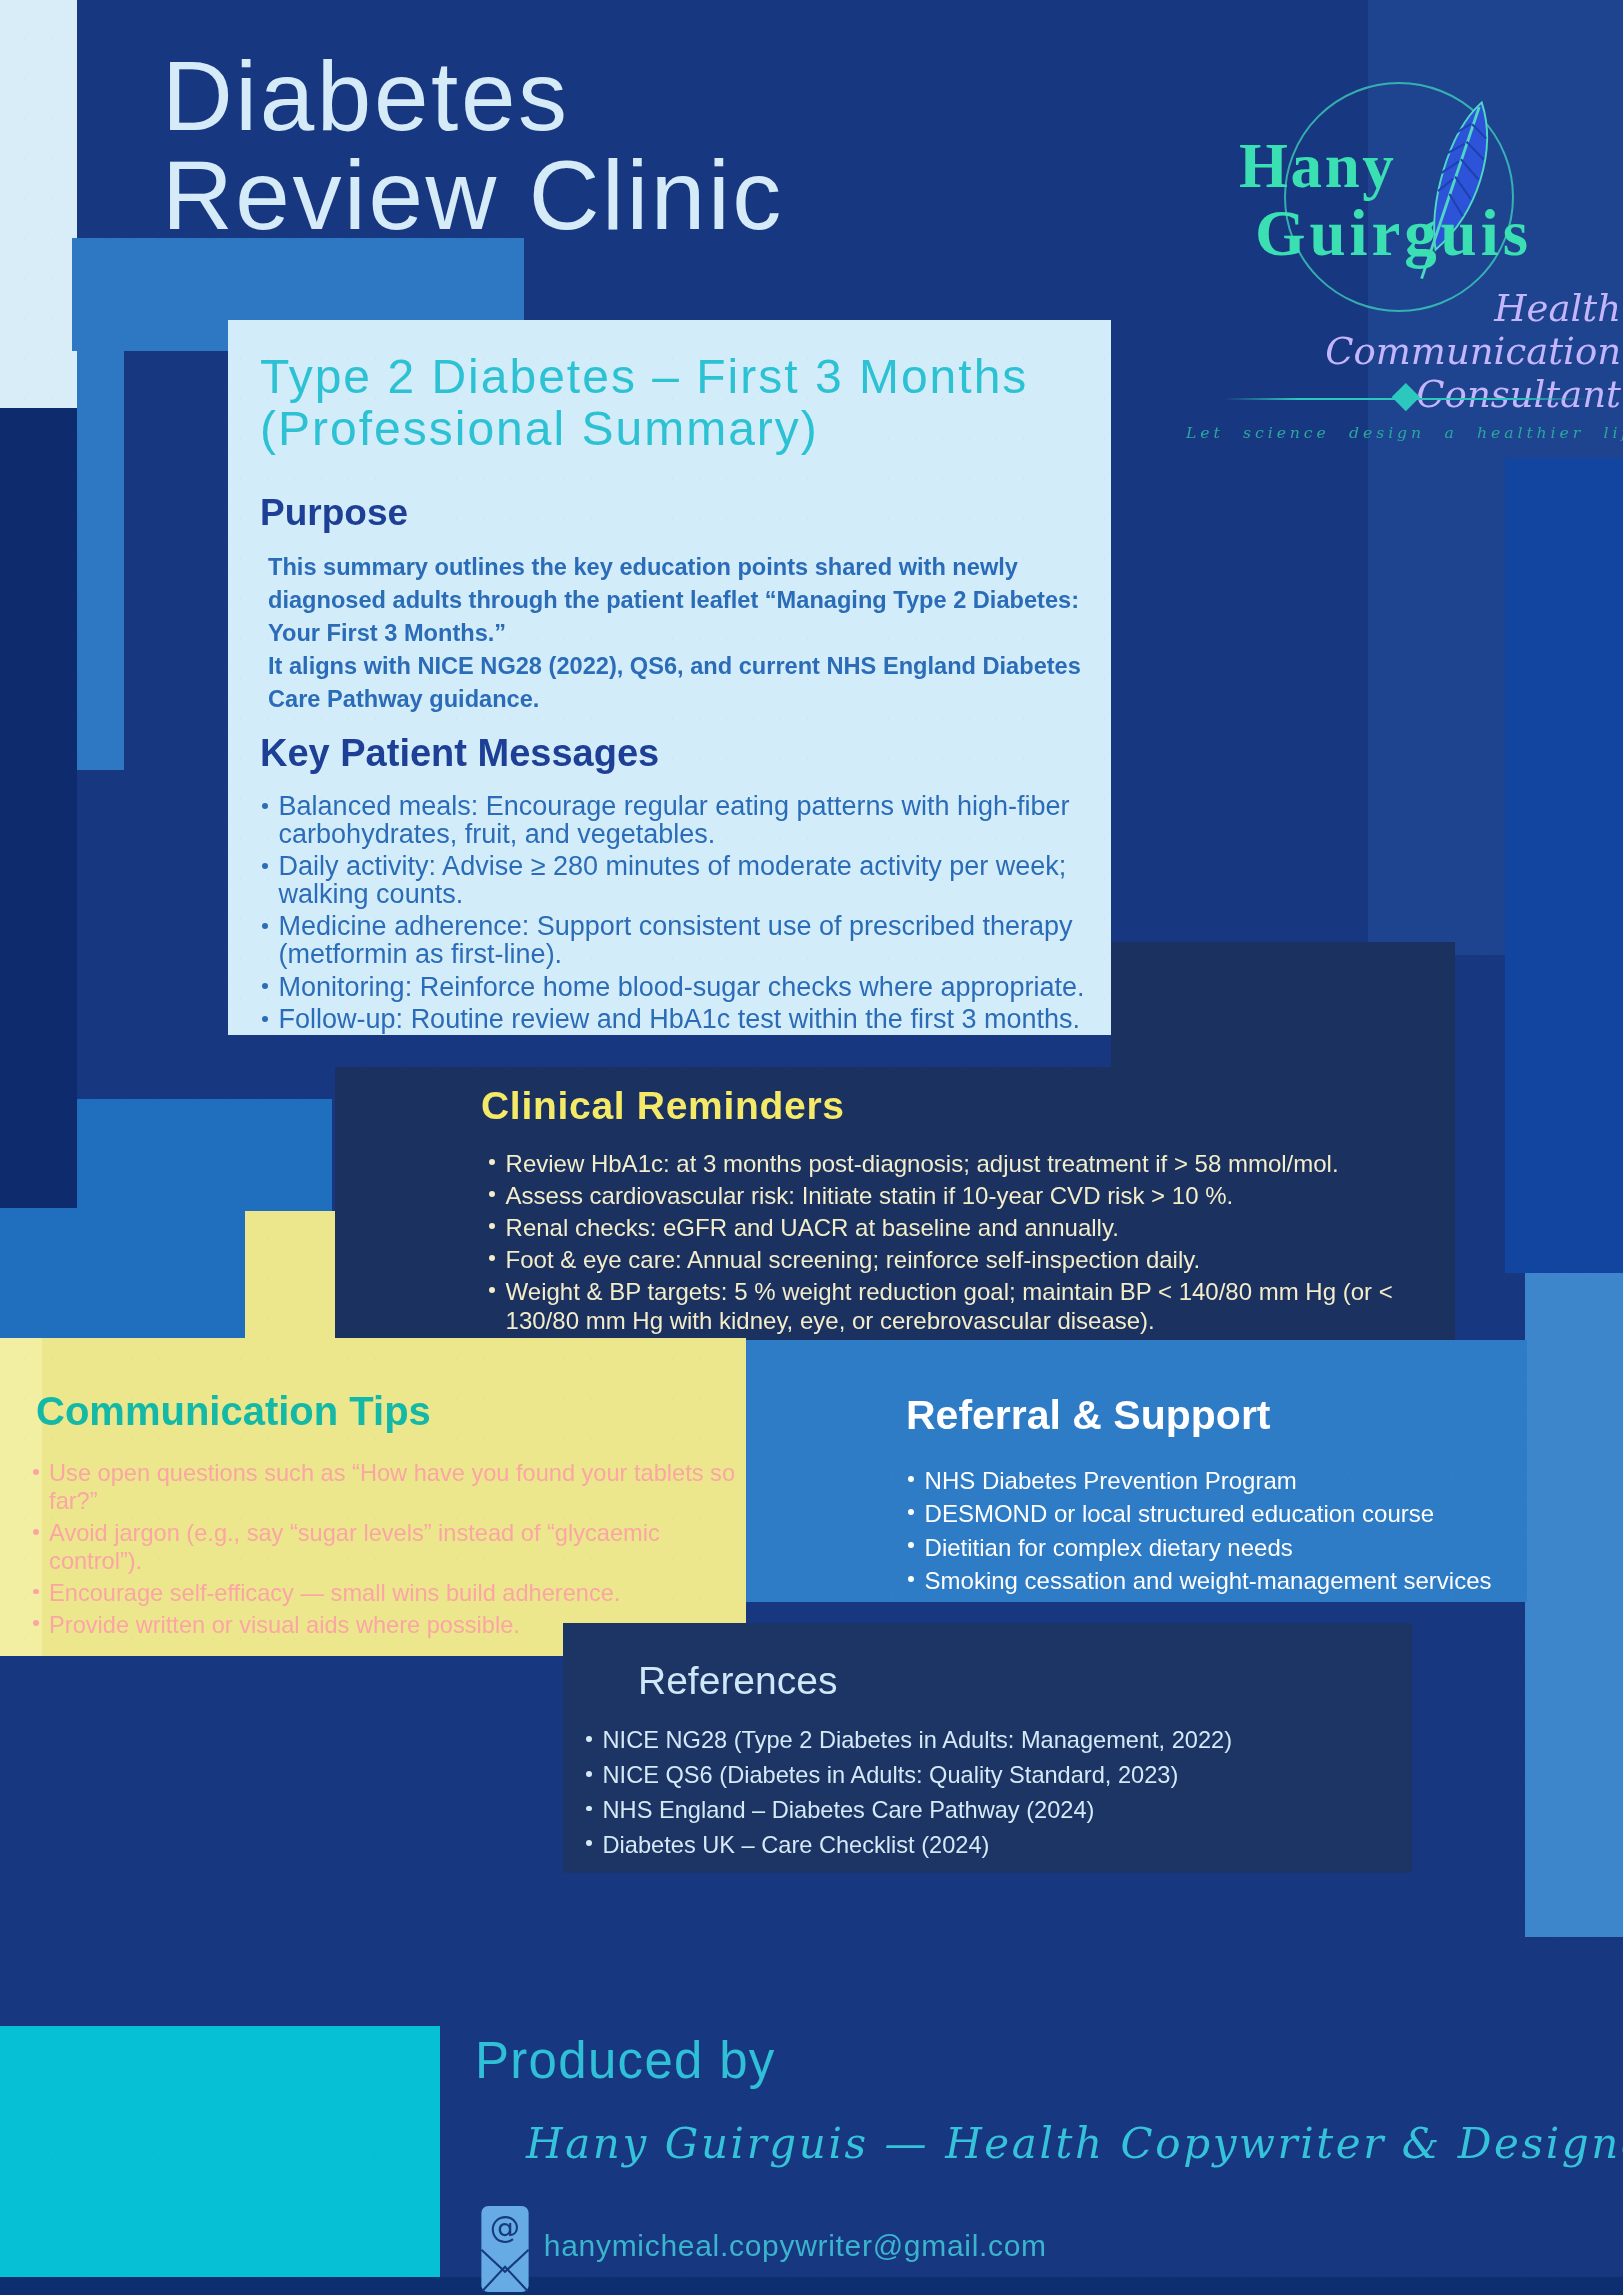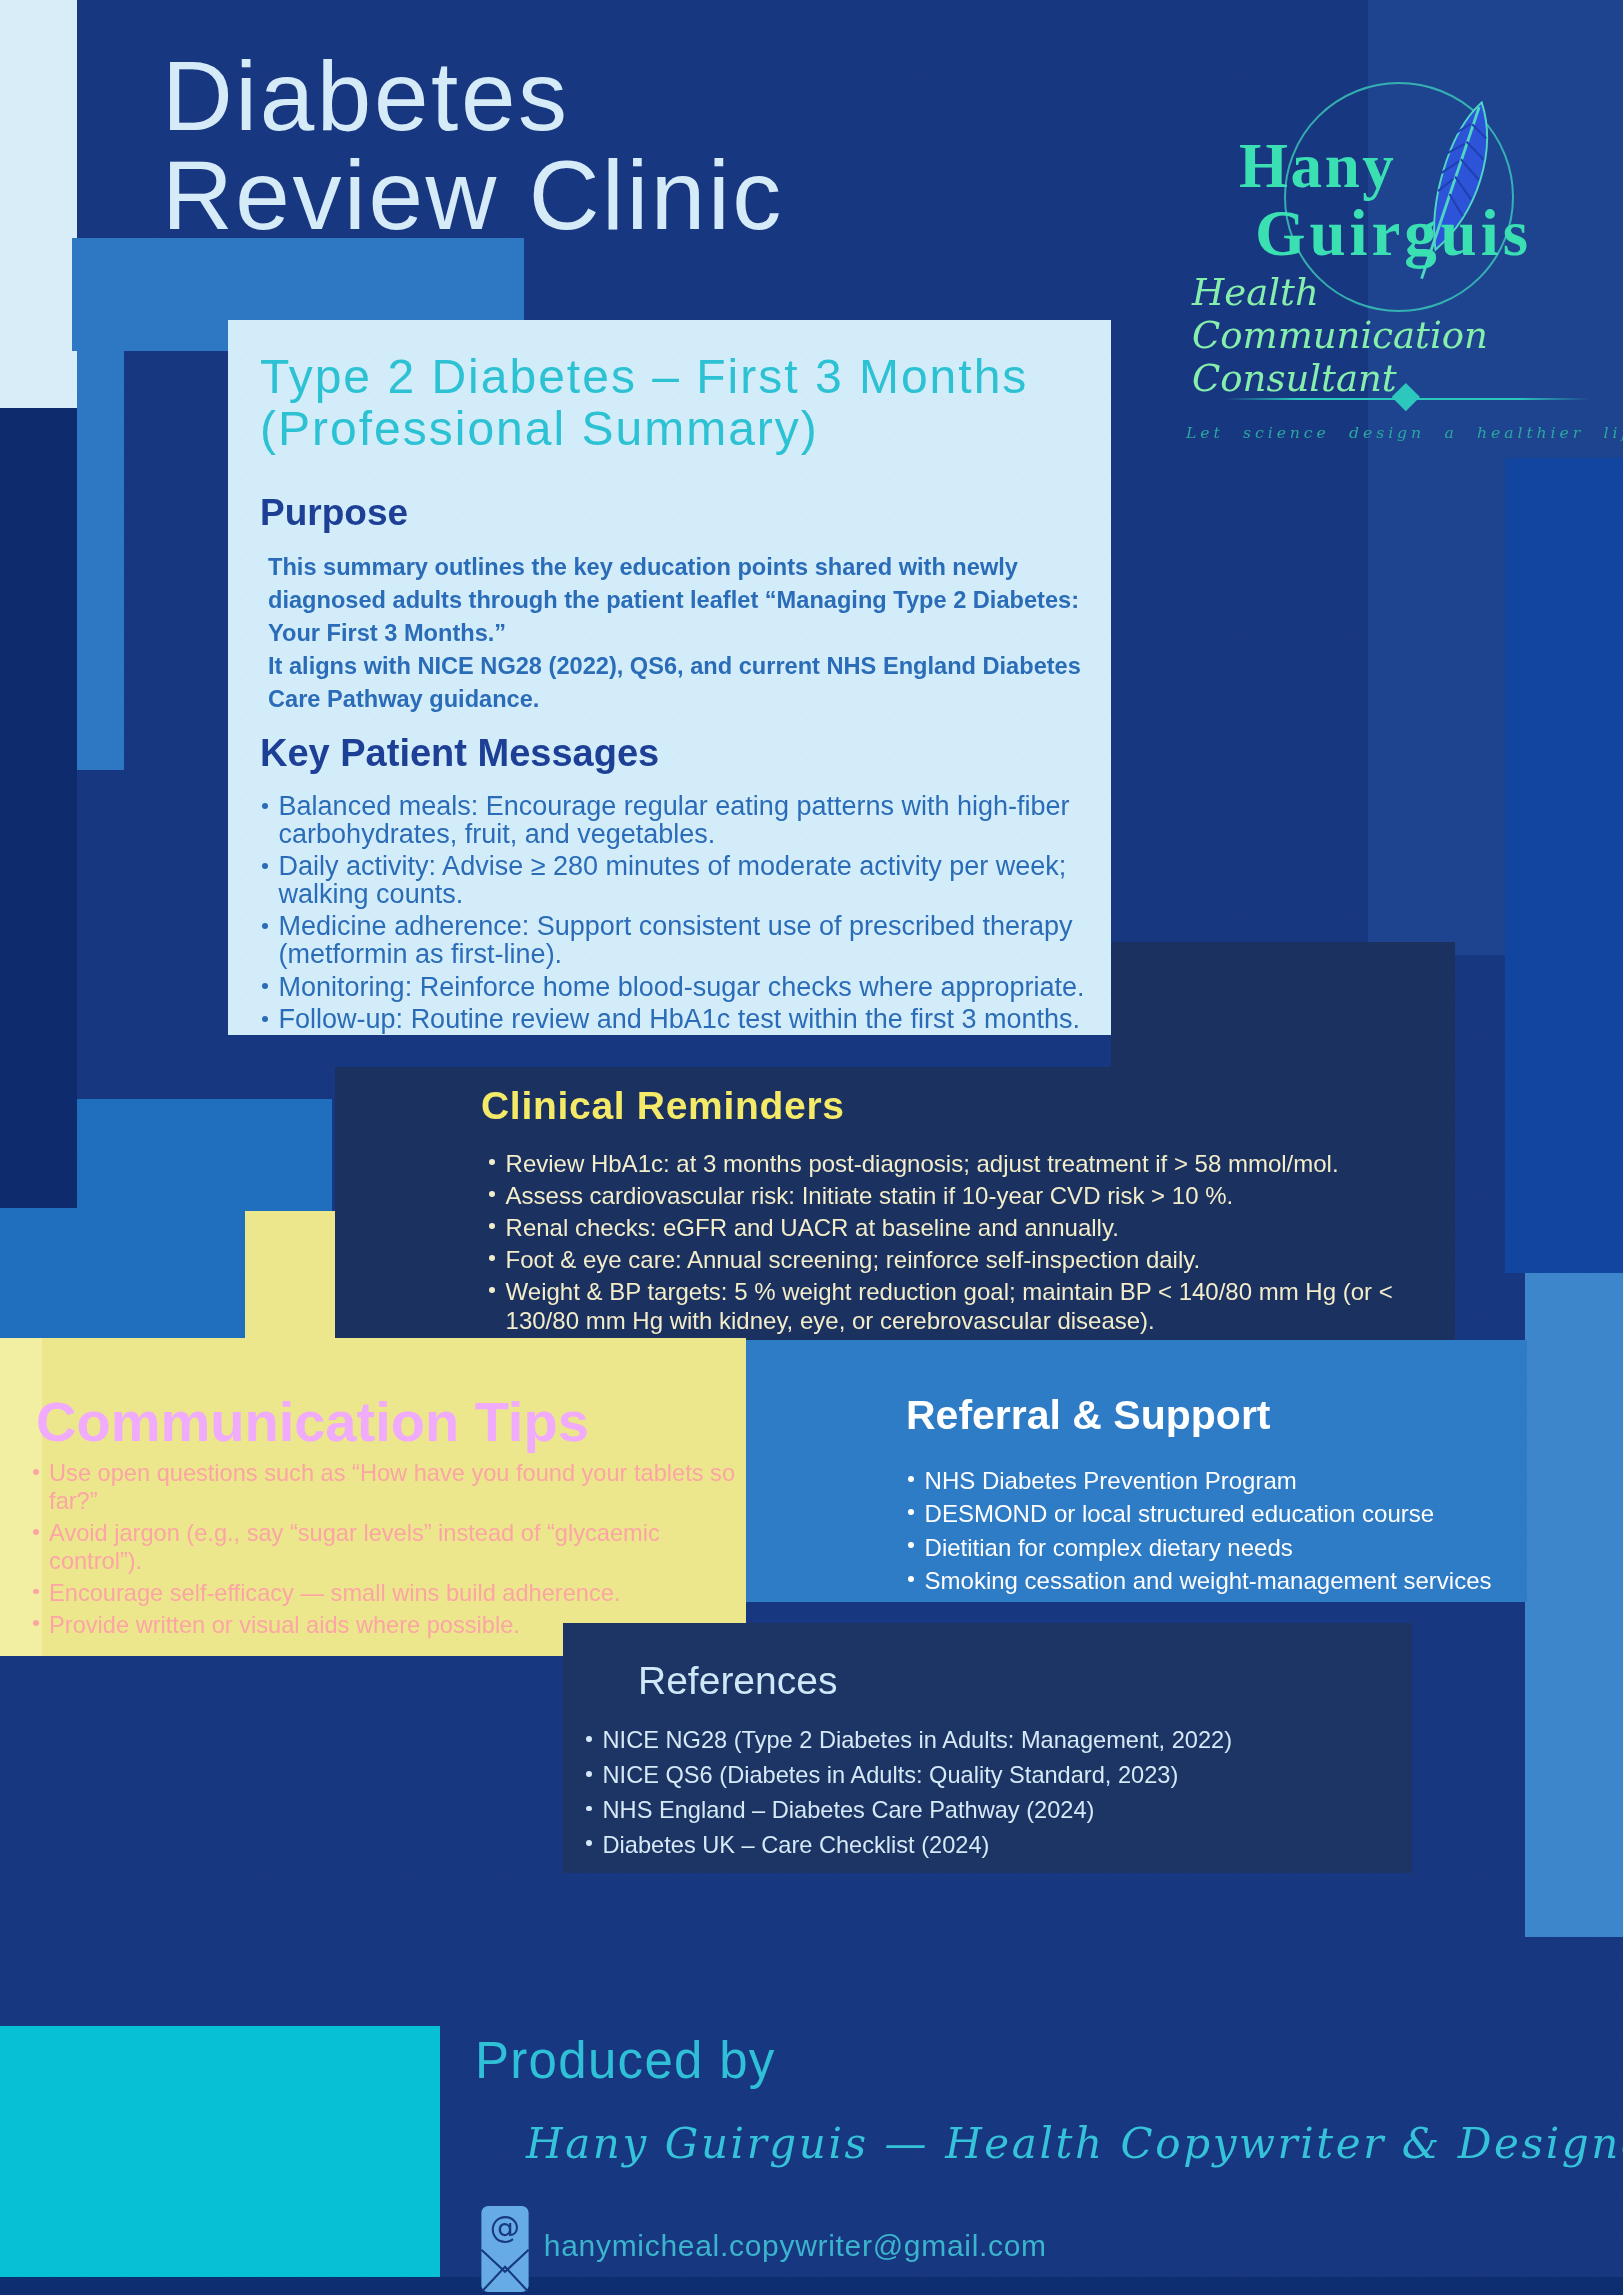--- a/index.html
+++ b/index.html
@@ -47,23 +47,23 @@
   
   .logo-circle{
     left:1284px;top:82px;width:226px;height:226px;border-radius:50%;
     border:2.6px solid rgba(62,214,190,.75);
   }
   .feather{left:1407px;top:92px;transform:rotate(14deg);}
   .logo-name1{left:1239px;top:130px;font-family:"Liberation Serif",serif;font-weight:700;
     font-size:63px;color:#3ae0b2;letter-spacing:2.6px;}
   .logo-name2{left:1255px;top:196px;font-family:"Liberation Serif",serif;font-weight:700;
     font-size:65px;color:#3ae0b2;letter-spacing:3.9px;}
-  .logo-role{left:1192px;top:271px;width:429px;text-align:left;
+  .logo-role{left:1192px;top:287px;width:429px;text-align:right;
     font-family:"DejaVu Serif",serif;font-style:italic;
-    font-size:37px;line-height:43px;color:#86efac;}
+    font-size:37px;line-height:43px;color:#c4b5fd;}
   .logo-divider{left:1224px;top:398px;width:366px;height:2px;
     background:linear-gradient(90deg,rgba(44,200,189,0),#2cc8bd 20%,#2cc8bd 80%,rgba(44,200,189,0));}
   .logo-diamond{left:1396px;top:387px;width:19.6px;height:19.6px;background:#2cc8bd;
     transform:rotate(45deg);}
   .logo-tagline{left:1186px;top:423px;width:442px;text-align:center;
     font-family:"DejaVu Serif",serif;font-style:italic;
     font-size:15.7px;color:#2aa89e;letter-spacing:3.9px;word-spacing:10.5px;white-space:nowrap;}
   
   .card-heading{
     left:260px;top:351px;color:#2cc2d4;font-size:48px;line-height:52px;
@@ -78,21 +78,21 @@
   
   .blt{display:flex;margin-bottom:5.2px;}
   .blt .dot{flex:none;width:5.9px;height:5.9px;border-radius:50%;background:currentColor;
     margin:9.8px 10.5px 0 5.2px;}
   .blt .btxt{flex:1;}
   
   .clin-title{left:481px;top:1084px;color:#f5ea67;font-size:39px;font-weight:700;letter-spacing:0.7px;}
   .clin-list{left:484px;top:1149px;width:962px;color:#f3edca;font-size:24px;line-height:29.4px;}
   .clin-list .blt{margin-bottom:2.6px;}
   
-  .comm-title{left:36px;top:1389px;color:#f0abfc;font-size:56px;font-weight:700;}
+  .comm-title{left:36px;top:1389px;color:#14b8a6;font-size:40px;font-weight:700;}
   .comm-list{left:27.5px;top:1459px;width:717px;color:#fca5a5;font-size:23.6px;line-height:28px;}
   .comm-list .blt{margin-bottom:3.9px;}
   
   .ref-title{left:906px;top:1392px;color:#ffffff;font-size:41px;font-weight:700;}
   .ref-list{left:903px;top:1466px;width:628px;color:#ffffff;font-size:24px;line-height:29.4px;}
   .ref-list .blt{margin-bottom:3.9px;}
   
   .refs-title{left:638px;top:1659px;color:#cfe7f7;font-size:39px;font-weight:400;}
   .refs-list{left:581px;top:1726px;width:792px;color:#d6e9f7;font-size:23.6px;line-height:29px;}
   .refs-list .blt{margin-bottom:5.9px;}

